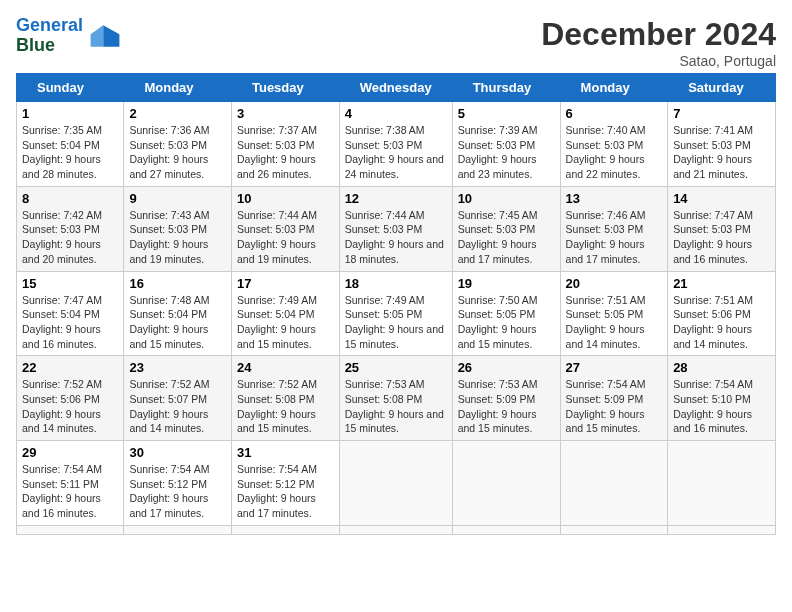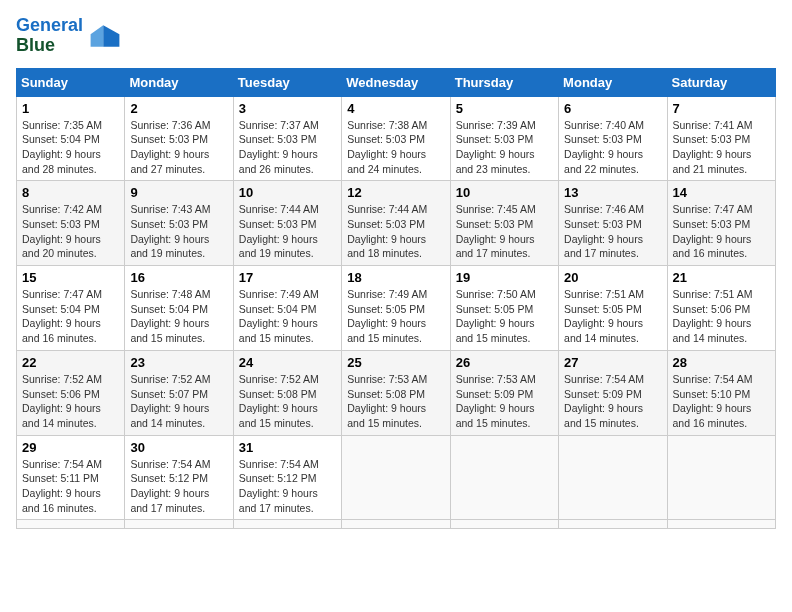--- a/index.html
+++ b/index.html
@@ -7,21 +7,21 @@
       font-family: Arial, sans-serif;
       background: #fff;
       width: 792px;
       min-height: 612px;
       padding: 16px;
     }
     .header {
       display: flex;
       justify-content: space-between;
       align-items: flex-start;
-      margin-bottom: 12px;
+      margin-bottom: 4px;
     }
     .logo {
       display: flex;
       align-items: center;
     }
     .logo-text {
       font-size: 18px;
       font-weight: bold;
       color: #333;
       line-height: 1.1;
@@ -47,21 +47,21 @@
       color: #555;
     }
     table {
       width: 100%;
       border-collapse: collapse;
       font-size: 11px;
     }
     thead tr th {
       background-color: #1a6fc4;
       color: #fff;
-      padding: 6px 4px;
+      padding: 6px 20px;
       text-align: left;
       font-size: 13px;
       font-weight: bold;
       border: 1px solid #1a6fc4;
     }
     tbody tr td {
       border: 1px solid #ccc;
       vertical-align: top;
       padding: 4px 5px;
       width: 14.28%;
@@ -93,20 +93,24 @@
   <div class="logo">
     <div>
       <div class="logo-text">
         <span>General</span><br><span style="color:#14532d;">Blue</span>
       </div>
     </div>
     <svg class="logo-icon" viewBox="0 0 40 40" xmlns="http://www.w3.org/2000/svg">
       <polygon points="18,8 36,18 36,32 18,32" fill="#1a6fc4"></polygon>
       <polygon points="18,8 4,18 4,32 18,32" fill="#5ba3e0"></polygon>
     </svg>
+  </div>
+  <div class="title-block">
+    <div class="month-title">December 2024</div>
+    <div class="subtitle">Satao, Portugal</div>
   </div>
 </div>
 
 <table>
   <thead>
     <tr>
       <th>Sunday</th>
       <th>Monday</th>
       <th>Tuesday</th>
       <th>Wednesday</th>

